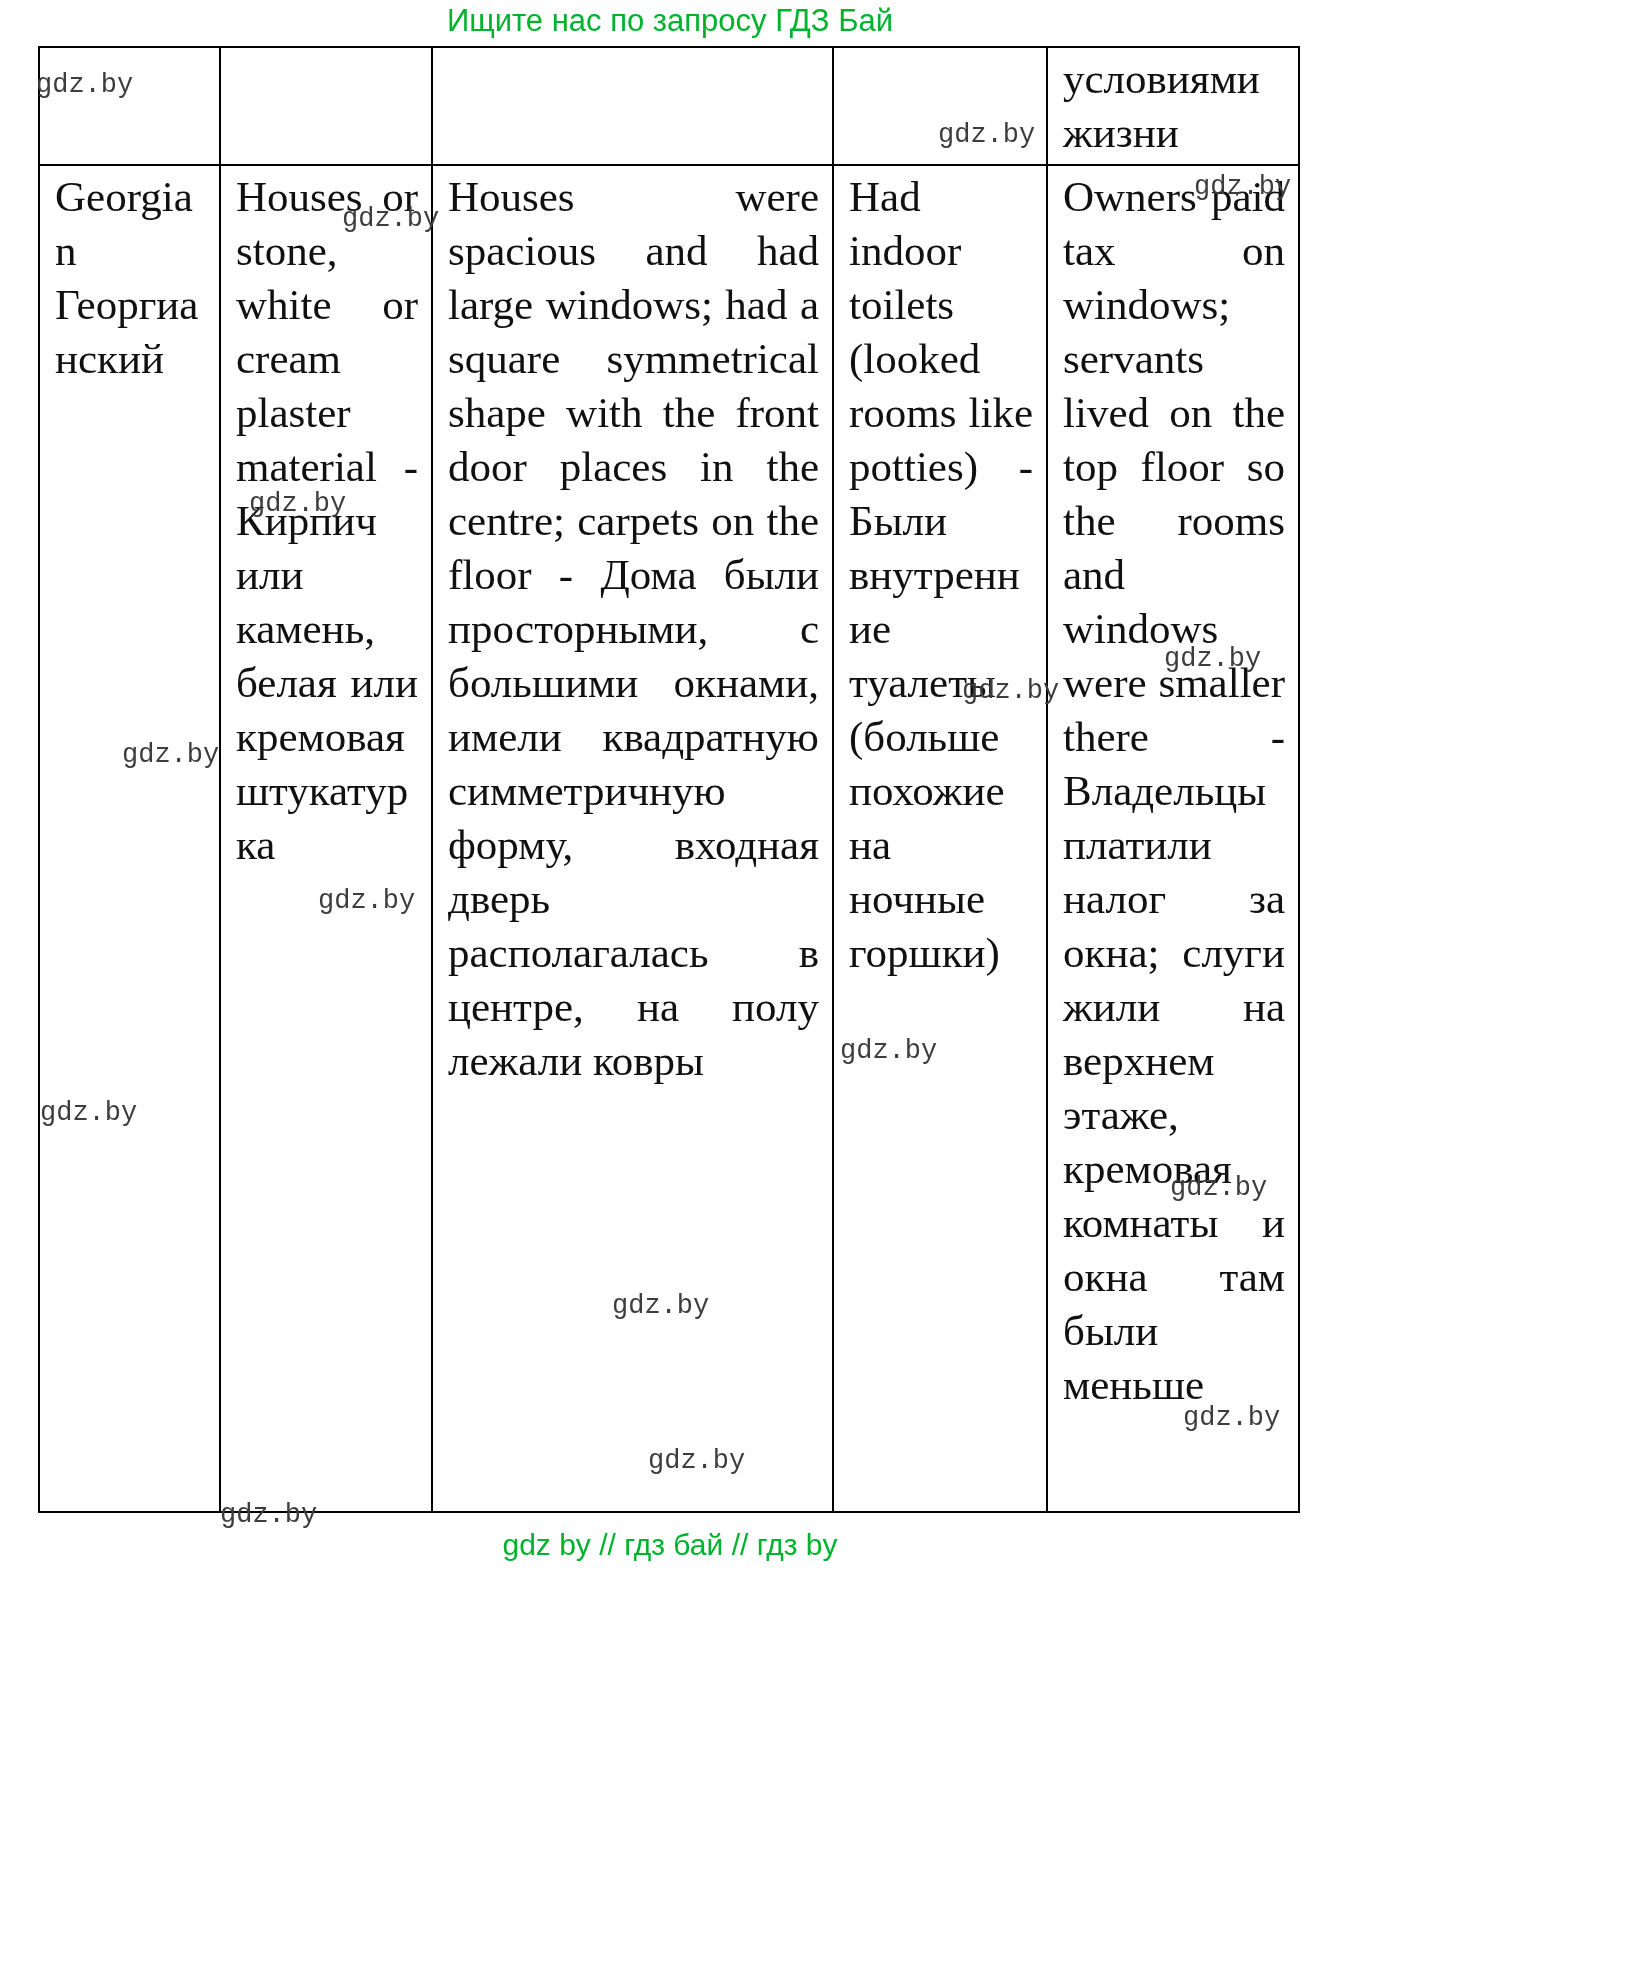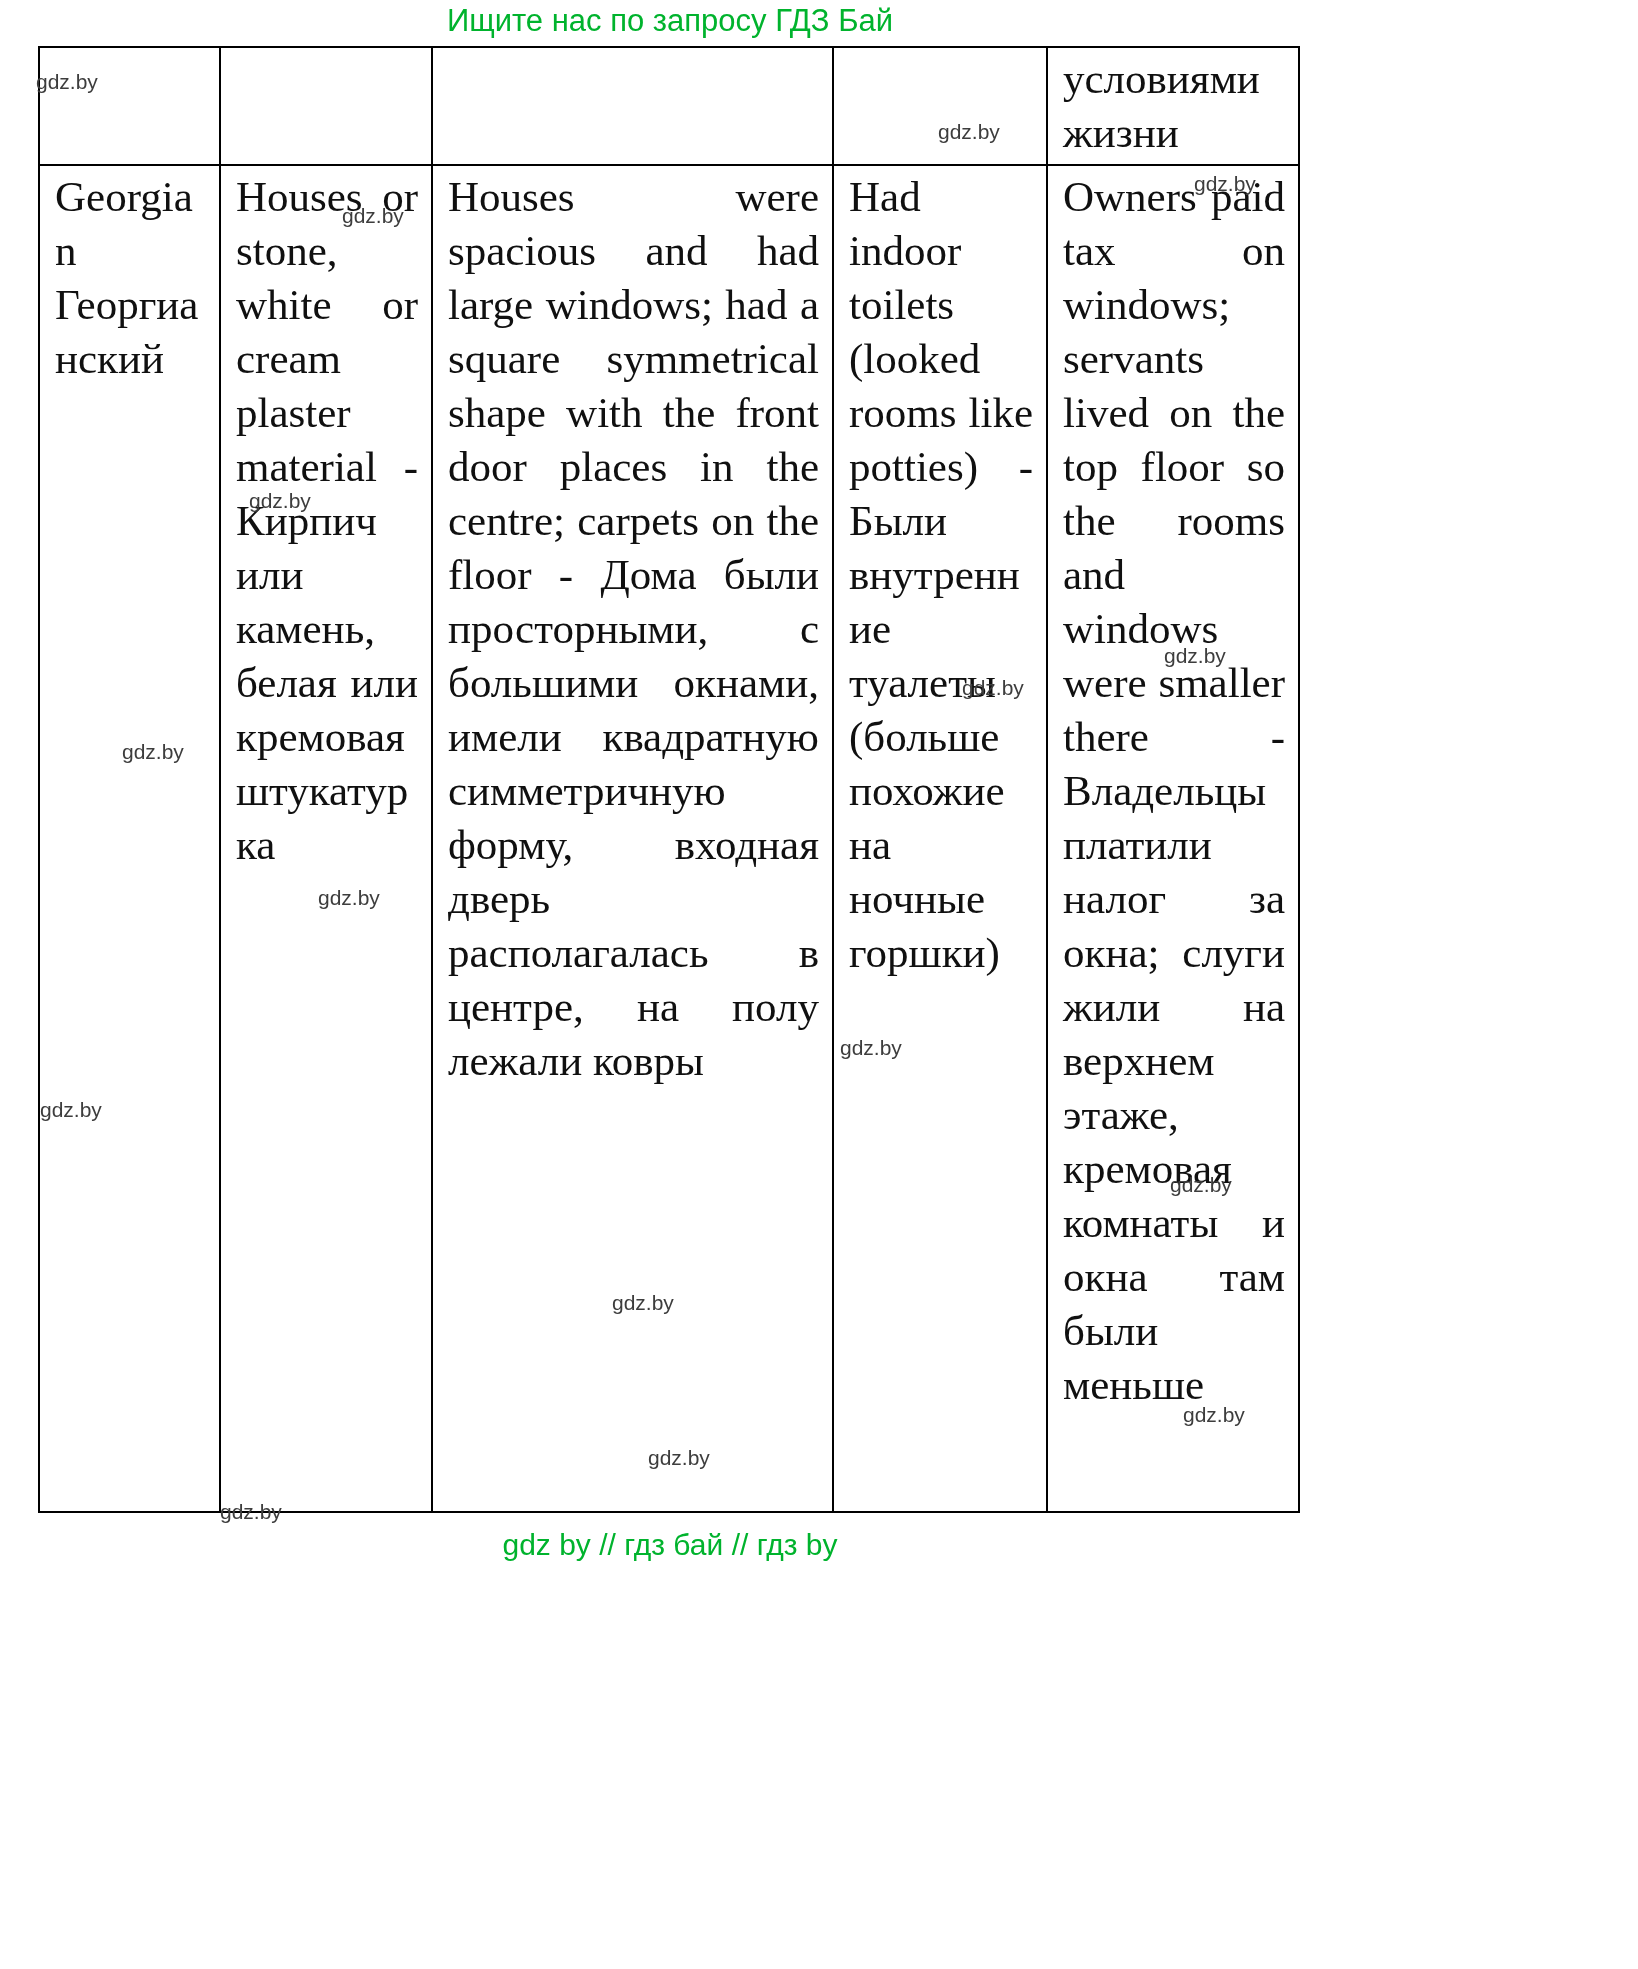--- a/index.html
+++ b/index.html
@@ -52,22 +52,22 @@
     line-height: 54px;
     text-align: justify;
     padding: 4px 13px 4px 15px;
     overflow-wrap: break-word;
     word-break: break-word;
   }
   tr.header-row td { height: 113px; }
   tr.body-row td   { height: 1347px; }
   .wm {
     position: absolute;
-    font-family: Liberation Sans, sans-serif;
-    font-size: 21px;
+    font-family: Liberation Mono, monospace;
+    font-size: 27px;
     color: var(--watermark-gray, #3d3d3d);
     white-space: nowrap;
   }
 </style>
 </head>
 <body>
 
 <div class="page">
 
   <div class="top-note">Ищите нас по запросу ГДЗ Бай</div>

